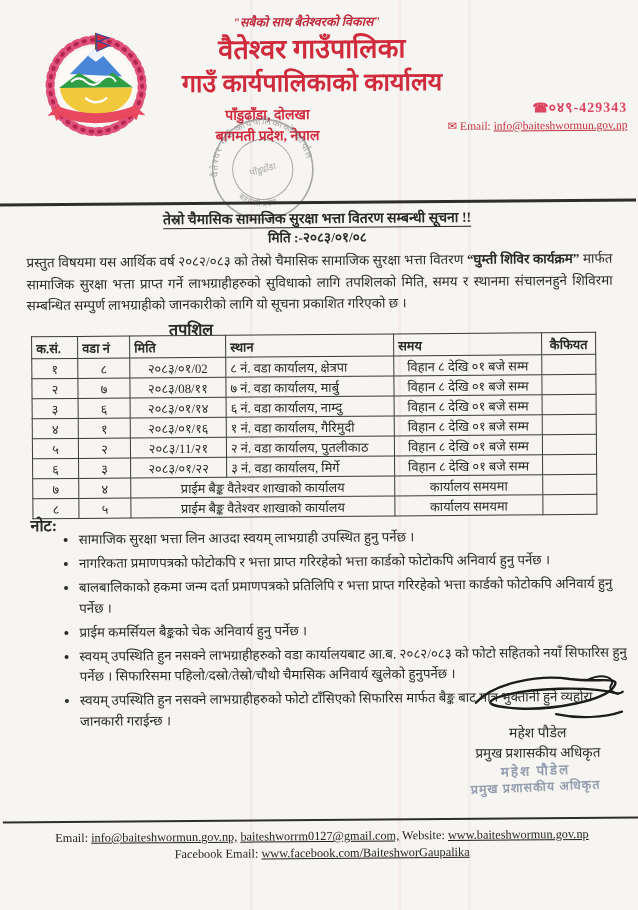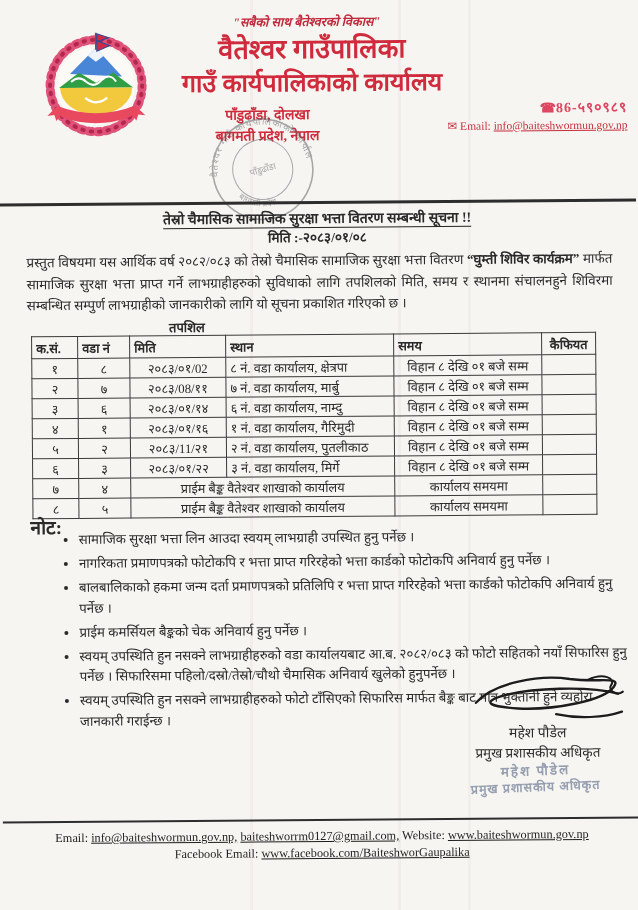--- a/index.html
+++ b/index.html
@@ -32,33 +32,33 @@
   .rule.bottom{top:819px;height:2px;}
 
   .notice-title{position:absolute;top:208px;left:0;width:100%;text-align:center;
                 font-size:14px;font-weight:bold;}
   .notice-title .u{border-bottom:1.6px solid #222;padding-bottom:1px;}
   .notice-date{position:absolute;top:228px;left:0;width:100%;text-align:center;
                font-size:13.5px;font-weight:600;}
 
   .body-para{position:absolute;top:250px;left:28px;width:586px;margin:0;
              font-size:13.4px;line-height:21.5px;text-align:justify;}
-  .tapasil{position:absolute;top:317px;left:170px;font-size:13px;font-weight:600;}
+  .tapasil{position:absolute;top:317px;left:170px;font-size:16px;font-weight:600;}
 
   table.sched{position:absolute;top:334px;left:32px;width:564px;border-collapse:collapse;
               table-layout:fixed;font-size:12.8px;}
   .sched th,.sched td{border:1.4px solid #3a3a3a;height:19px;padding:0 4px;
               overflow:hidden;white-space:nowrap;}
   .sched th{font-weight:bold;text-align:left;height:21px;}
   .sched th.hc{text-align:center;padding:0 1px;}
   .sched td.c{text-align:center;}
   .sched td.d{text-align:center;}
   .sched td.t{text-align:center;}
 
-  .note-label{position:absolute;top:512px;left:30px;font-size:19px;font-weight:600;}
+  .note-label{position:absolute;top:512px;left:30px;font-size:16px;font-weight:600;}
   ul.notes{position:absolute;top:528px;left:62px;width:558px;margin:0;padding:0 0 0 16px;}
   ul.notes li{font-size:13.3px;line-height:20.5px;margin-bottom:3.5px;}
 
   .sig-svg{position:absolute;left:468px;top:674px;}
   .sig-name{position:absolute;top:724px;left:458px;width:155px;text-align:center;font-size:14px;}
   .sig-title{position:absolute;top:745px;left:438px;width:195px;text-align:center;font-size:13.5px;}
   .stamp-line{position:absolute;left:428px;width:210px;text-align:center;color:#7d8aa0;
               font-weight:bold;opacity:.8;transform:rotate(-2deg);}
   .stamp-l1{top:763px;font-size:13.5px;letter-spacing:2px;}
   .stamp-l2{top:780px;font-size:12.5px;letter-spacing:1px;}
@@ -96,21 +96,21 @@
       <path d="M56,13 l13,5 -13,5.5 z" fill="#cf2b44" stroke="#27499c" stroke-width="1"></path>
     </svg>
 
     <div class="slogan">"सबैको साथ बैतेश्वरको विकास"</div>
     <h1 class="muni">वैतेश्वर गाउँपालिका</h1>
     <h2 class="office">गाउँ कार्यपालिकाको कार्यालय</h2>
     <div class="addr addr1">पाँडुढाँडा, दोलखा</div>
     <div class="addr addr2">बागमती प्रदेश, नेपाल</div>
 
     <div class="contact">
-      <div class="phone-line"><span class="pic">☎</span><span>86-५९०९८९</span></div>
+      <div class="phone-line"><span class="pic">☎</span><span>०४९-429343</span></div>
       <div class="email-line"><span>✉</span> <span>Email:</span> <a href="#">info@baiteshwormun.gov.np</a></div>
     </div>
 
     <svg class="hstamp" width="118" height="118" viewBox="0 0 118 118">
       <circle cx="59" cy="59" r="50" fill="none" stroke="#5a5a62" stroke-width="1.6"></circle>
       <circle cx="59" cy="59" r="30" fill="none" stroke="#5a5a62" stroke-width="1"></circle>
       <defs>
         <path id="arcT" d="M 14,59 A 45,45 0 1 1 104,59" fill="none"></path>
         <path id="arcB" d="M 22,59 A 37,37 0 0 0 96,59" fill="none"></path>
       </defs>

